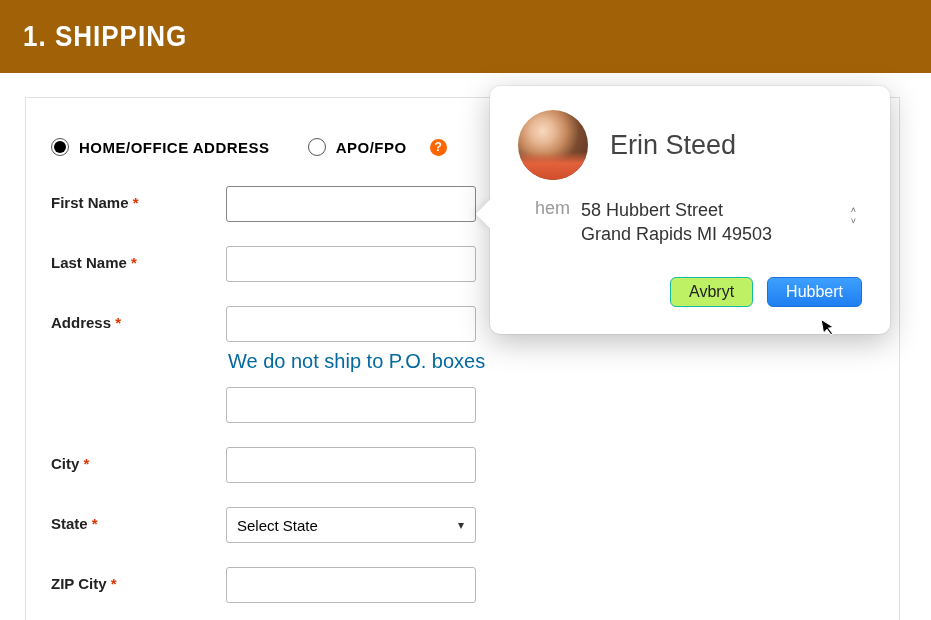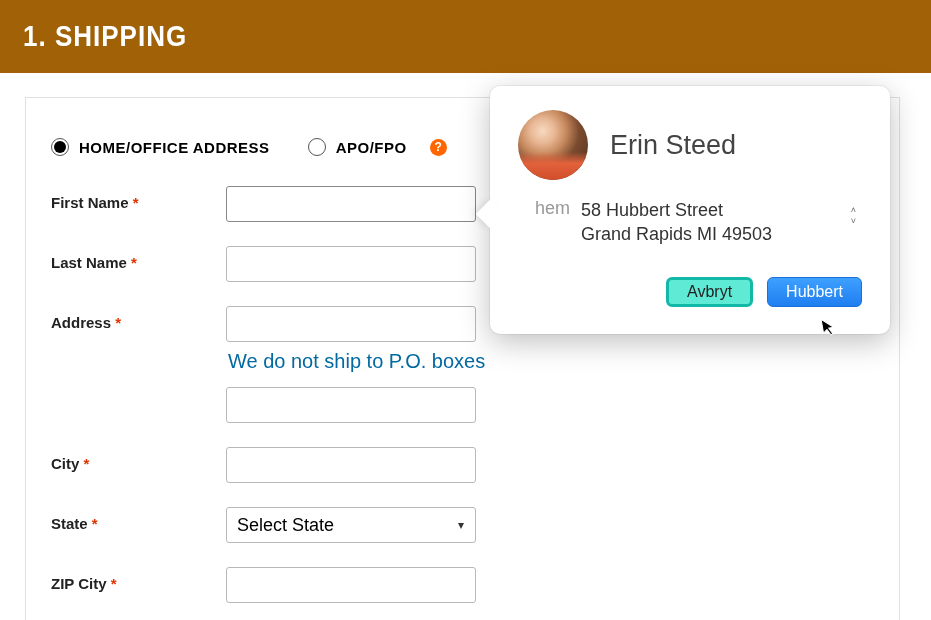--- a/index.html
+++ b/index.html
@@ -111,21 +111,21 @@
     }
     .form-input.focused {
       border-color: #888;
     }
     .form-select {
       width: 250px;
       height: 36px;
       border: 1px solid #b8b8b8;
       border-radius: 3px;
       padding: 0 30px 0 10px;
-      font-size: 18px;
+      font-size: 15px;
       background: #fff;
       appearance: none;
       position: relative;
     }
     .select-wrapper {
       position: relative;
       width: 250px;
     }
     .select-chevron {
       position: absolute;
@@ -234,22 +234,22 @@
       display: flex;
       justify-content: flex-end;
       gap: 14px;
     }
     .btn {
       height: 30px;
       padding: 0 18px;
       border-radius: 6px;
       font-size: 16px;
       cursor: pointer;
-      border: 3px solid #14b8a6;
-      background: #5eead4;
+      border: 1px solid #14b8a6;
+      background: #bef264;
       color: #222;
     }
     .btn-primary {
       background: linear-gradient(180deg, #3ea0ff 0%, #1f7ef0 100%);
       border: 1px solid #1a6fd8;
       color: #fff;
     }
     .cursor {
       position: absolute;
       left: 822px;

